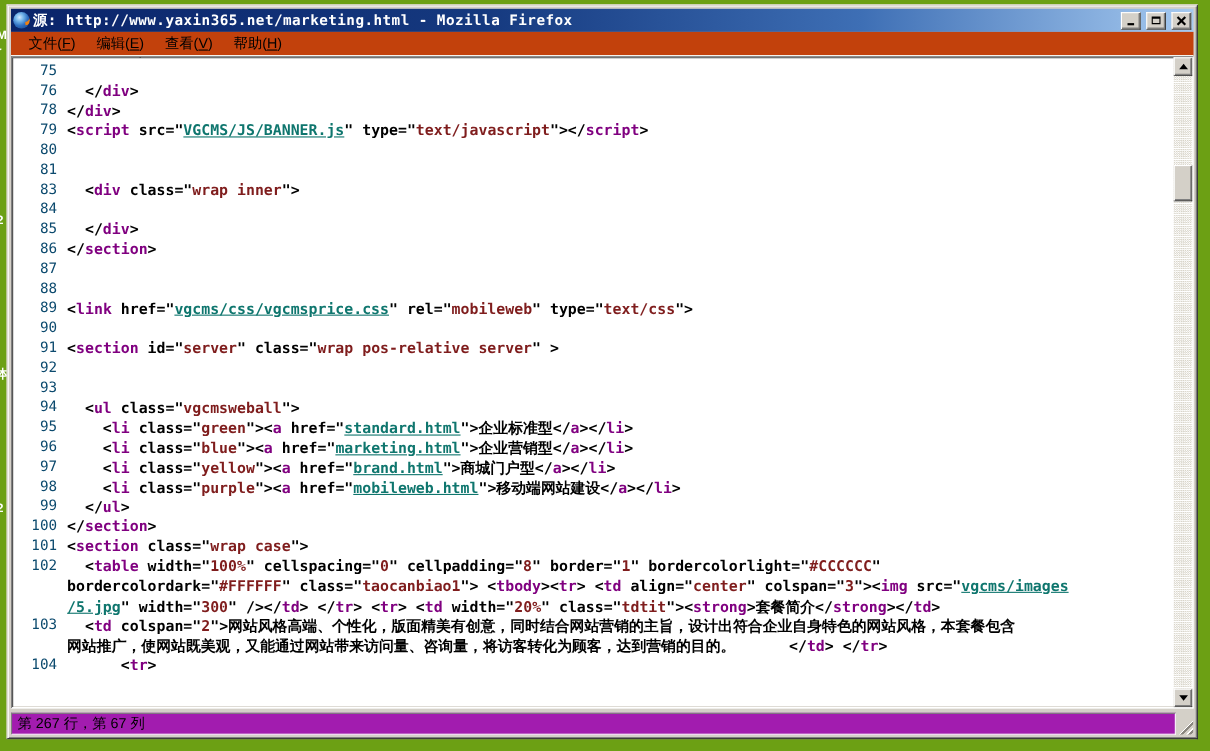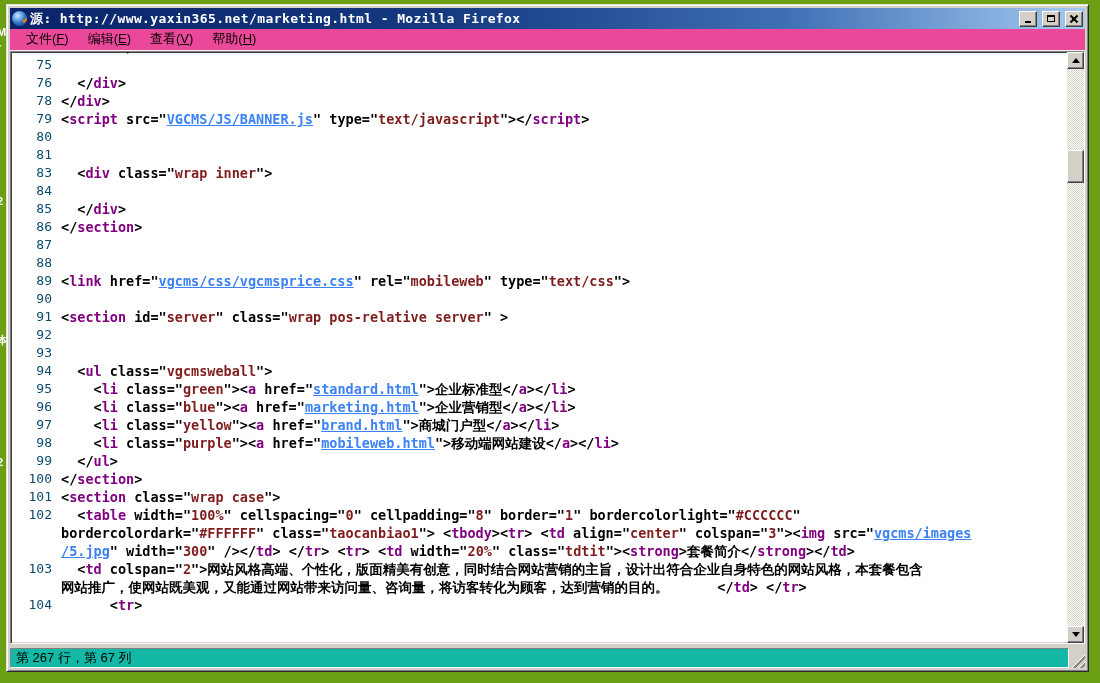--- a/index.html
+++ b/index.html
@@ -21,55 +21,55 @@
   .title-text{flex:1;color:#fff;font:bold 13px "DejaVu Sans Mono","Liberation Mono",monospace;
     letter-spacing:.4px;white-space:nowrap;overflow:hidden}
   .winbtn{width:16px;height:14px;flex:none;background:#D4D0C8;border:1px solid;border-color:#fff #404040 #404040 #fff;
     box-shadow:inset -1px -1px 0 #808080;display:flex;align-items:center;justify-content:center;margin-left:2px}
   .glyph-min{width:6px;height:2px;background:#000;margin-top:6px}
   .glyph-max{width:8px;height:7px;border:1px solid #000;border-top:2px solid #000;box-sizing:border-box}
   .glyph-x{position:relative;width:8px;height:8px}
   .glyph-x::before,.glyph-x::after{content:"";position:absolute;left:-1px;top:3px;width:10px;height:2px;background:#000}
   .glyph-x::before{transform:rotate(45deg)}.glyph-x::after{transform:rotate(-45deg)}
 
-  .menubar{height:21px;flex:none;background:#ec4899;display:flex;align-items:flex-end;padding-left:7px;
+  .menubar{height:21px;flex:none;background:#c2410c;display:flex;align-items:center;padding-left:7px;
     border-bottom:1px solid #f5f3ee}
   .menu-item{padding:2px 10px 2px 9px;font:13px "Liberation Sans",sans-serif;color:#000;white-space:nowrap}
   .menu-item .mn{text-decoration:underline}
 
   .content{flex:1;display:flex;background:#fff;overflow:hidden;
     border:1px solid;border-color:#808080 #fff #fff #808080;
     box-shadow:inset 1px 1px 0 #404040,inset -1px -1px 0 #D4D0C8}
   .source{flex:1;overflow:hidden;padding-top:1px}
   .row{display:flex;white-space:pre;height:18px;line-height:18px;
     font:bold 13.5px "DejaVu Sans Mono","Liberation Mono",monospace;color:#000}
   .row.clip-top{margin-top:-14px}
   .ln{width:41px;flex:none;text-align:right;padding-right:9px;color:#0c4a6e;
     font-weight:400;font-size:13px}
   .code{flex:none}
   .tok-t{color:#800080}
   .tok-v{color:#7f1d1d}
-  .tok-l{color:#3b82f6;text-decoration:underline}
+  .tok-l{color:#0f766e;text-decoration:underline}
 
   .scrollbar{width:17px;flex:none;position:relative;
     background-color:#fff;
     background-image:conic-gradient(#D6D2C6 90deg,transparent 90deg 180deg,#D6D2C6 180deg 270deg,transparent 270deg);
     background-size:2px 2px}
   .sb-btn{position:absolute;left:0;width:17px;height:17px;background:#D4D0C8;
     border:1px solid;border-color:#fff #404040 #404040 #fff;box-shadow:inset -1px -1px 0 #808080;
     box-sizing:border-box;display:flex;align-items:center;justify-content:center}
   .sb-up{top:0}.sb-down{bottom:0}
   .tri-up{width:0;height:0;border:4px solid transparent;border-bottom:5px solid #000;margin-top:-4px}
   .tri-down{width:0;height:0;border:4px solid transparent;border-top:5px solid #000;margin-bottom:-4px}
   .sb-thumb{position:absolute;left:0;top:98px;width:17px;height:33px;background:#D4D0C8;
     border:1px solid;border-color:#fff #404040 #404040 #fff;box-shadow:inset -1px -1px 0 #808080;box-sizing:border-box}
 
   .statusbar{height:22px;flex:none;margin-top:2px;display:flex;align-items:flex-end;gap:2px}
   .status-panel{flex:1;height:20px;box-sizing:border-box;border:1px solid;border-color:#808080 #fff #fff #808080;
-    display:flex;align-items:flex-start;padding:0 5px;font:13px "Liberation Sans",sans-serif;color:#000;background:#14b8a6}
+    display:flex;align-items:flex-start;padding:0 5px;font:13px "Liberation Sans",sans-serif;color:#000;background:#a21caf}
   .grip{width:14px;height:14px;flex:none;clip-path:polygon(100% 0,100% 100%,0 100%);
     background:repeating-linear-gradient(135deg,#fff 0 1px,#8a877f 1px 3px,#D4D0C8 3px 5px)}
 </style>
 </head>
 <body>
 
 <div class="window">
   <div class="titlebar">
     <span class="ff"></span>
     <span class="title-text">源: http://www.yaxin365.net/marketing.html - Mozilla Firefox</span>

